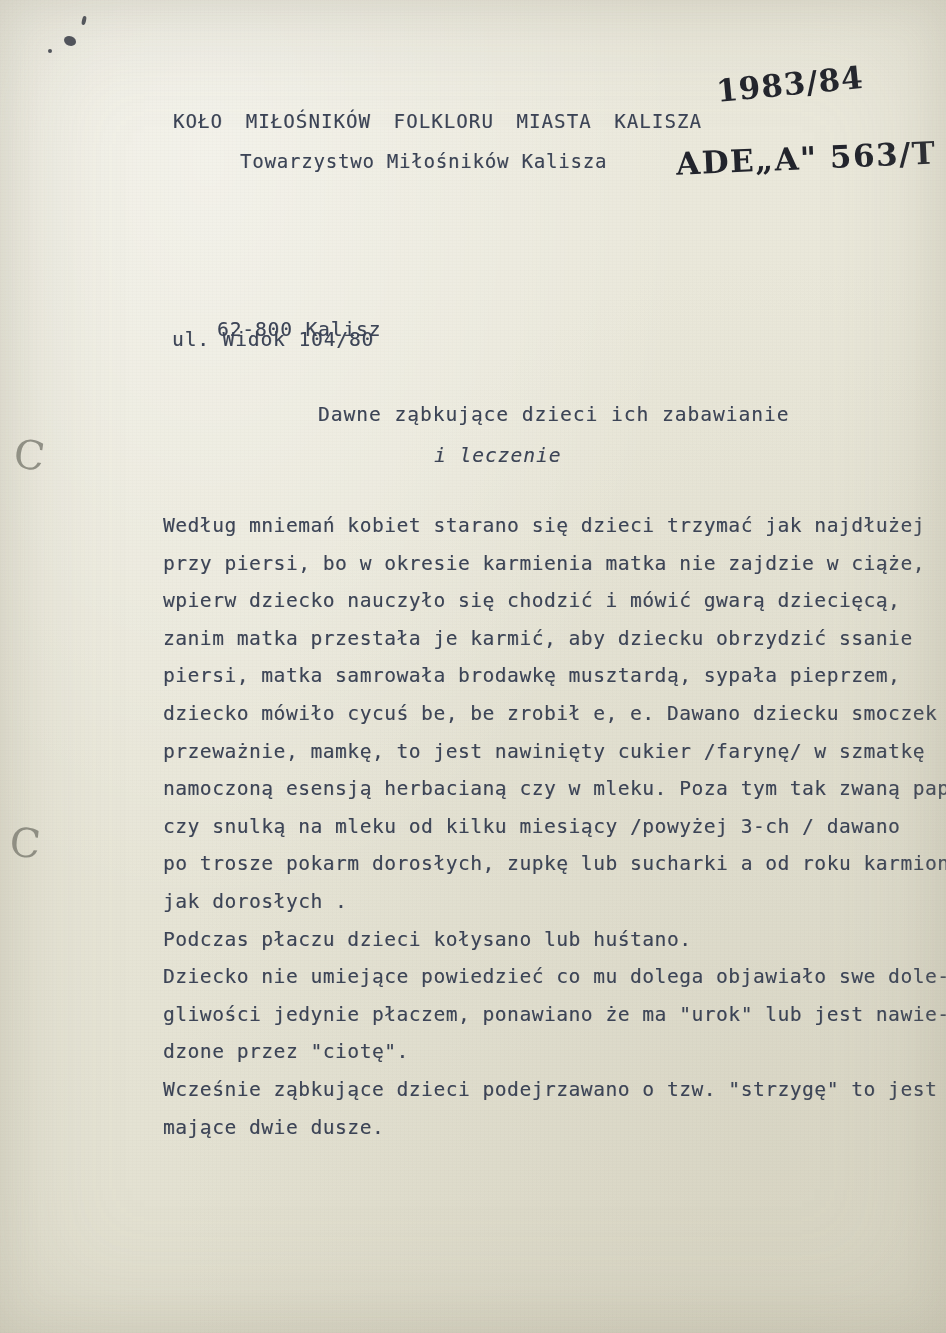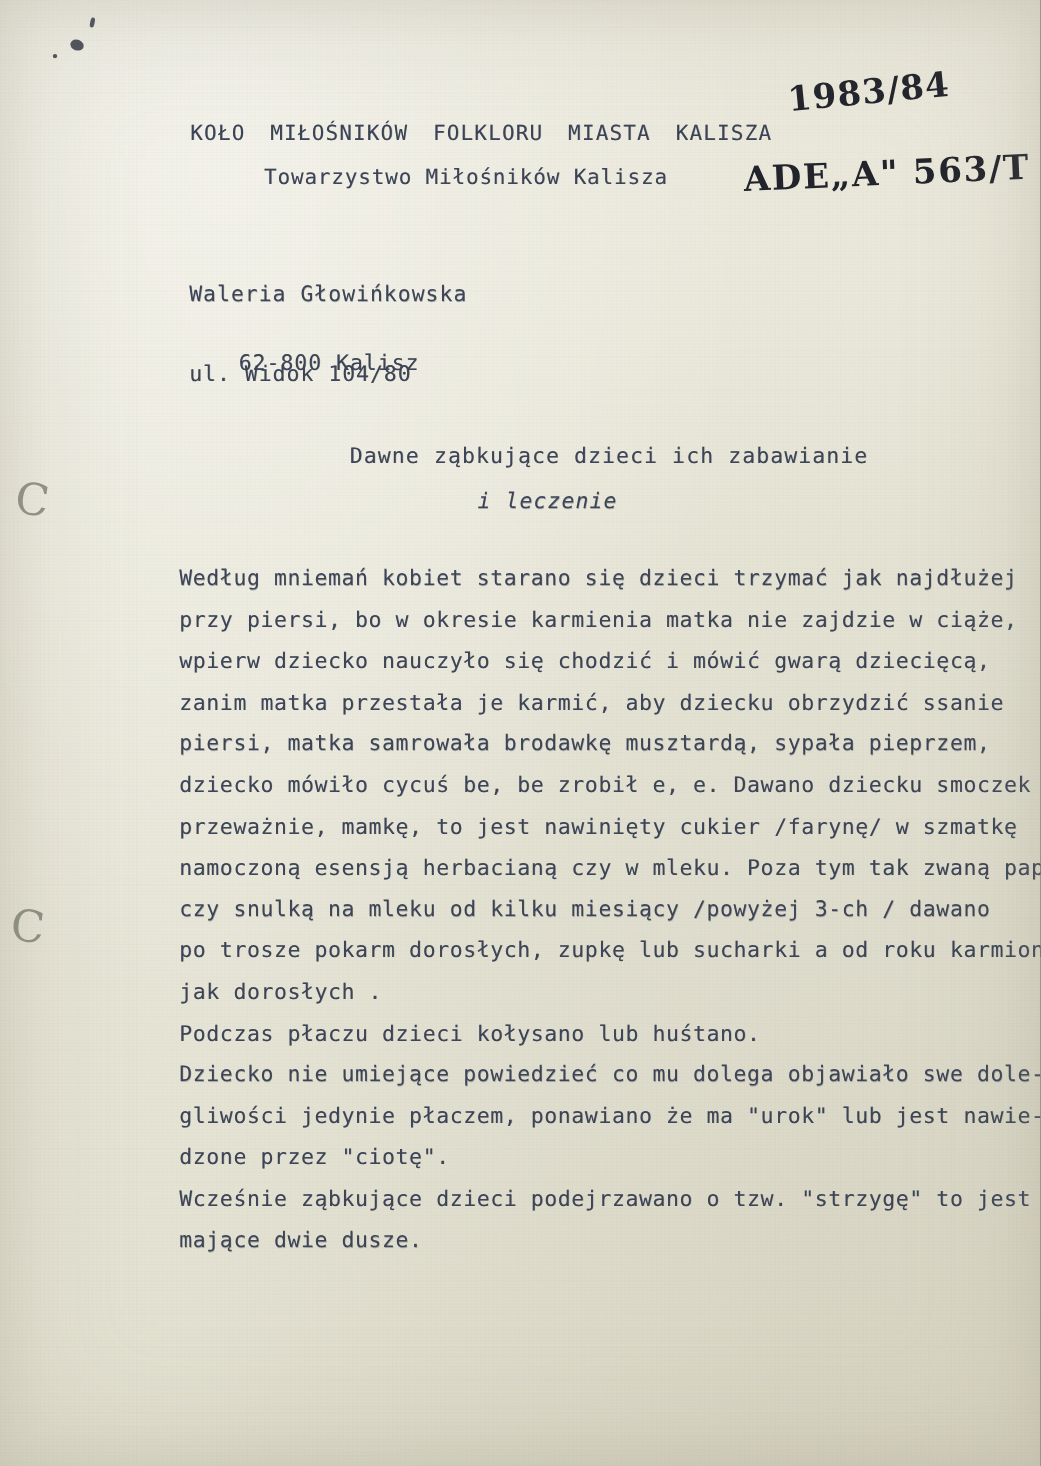--- a/index.html
+++ b/index.html
@@ -160,21 +160,20 @@
   <div class="speck" id="speck-a"></div>
   <div class="speck" id="speck-b"></div>
   <div class="speck" id="speck-c"></div>
 
   <div class="typed" id="org-line">KOŁO MIŁOŚNIKÓW FOLKLORU MIASTA KALISZA</div>
   <div class="typed" id="society-line">Towarzystwo Miłośników Kalisza</div>
 
   <div class="hand" id="annot-year">1983/84</div>
   <div class="hand" id="annot-ref">ADE„A" 563/T</div>
 
-  <div class="typed" id="addr-name">Waleria Głowińkowska</div>
   <div class="typed" id="addr-street">ul. Widok 104/80</div>
   <div class="typed" id="addr-city">62-800 Kalisz</div>
 
   <div class="typed" id="title-line-1">Dawne ząbkujące dzieci ich zabawianie</div>
   <div class="typed" id="title-line-2">i leczenie</div>
 
   <div class="margin-mark" id="margin-mark-top">C</div>
   <div class="margin-mark" id="margin-mark-bottom">C</div>
 
   <div id="body-block">

